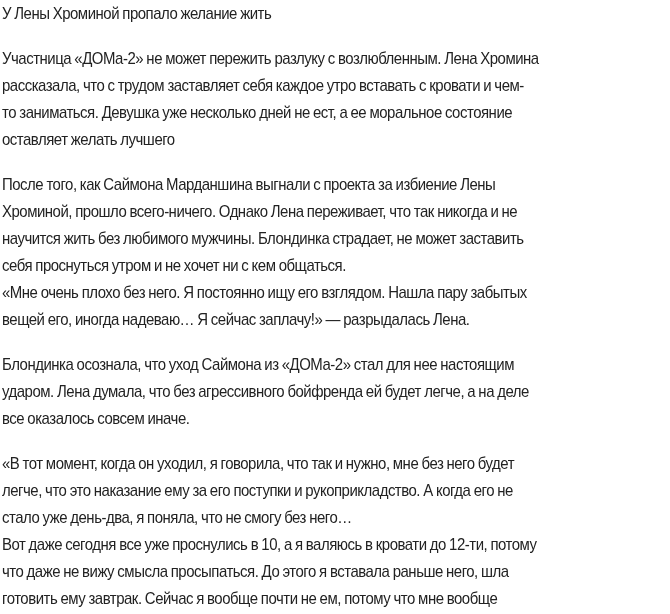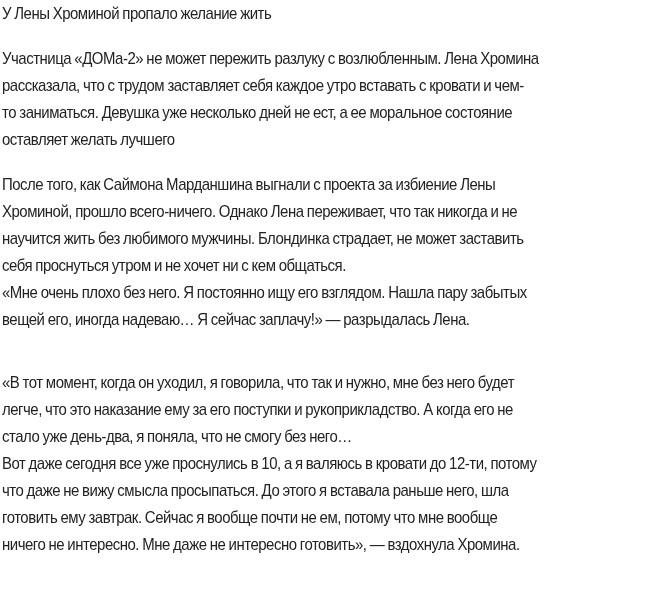--- a/index.html
+++ b/index.html
@@ -36,20 +36,25 @@
   <div>
     <div class="line">После того, как Саймона Марданшина выгнали с проекта за избиение Лены</div>
     <div class="line">Хроминой, прошло всего-ничего. Однако Лена переживает, что так никогда и не</div>
     <div class="line">научится жить без любимого мужчины. Блондинка страдает, не может заставить</div>
     <div class="line">себя проснуться утром и не хочет ни с кем общаться.</div>
     <div class="line">«Мне очень плохо без него. Я постоянно ищу его взглядом. Нашла пару забытых</div>
     <div class="line">вещей его, иногда надеваю… Я сейчас заплачу!» — разрыдалась Лена.</div>
   </div>
   <div class="gap"></div>
 
+  <div>
+    <div class="line">Блондинка осознала, что уход Саймона из «ДОМа-2» стал для нее настоящим</div>
+    <div class="line">ударом. Лена думала, что без агрессивного бойфренда ей будет легче, а на деле</div>
+    <div class="line">все оказалось совсем иначе.</div>
+  </div>
   <div class="gap"></div>
 
   <div>
     <div class="line">«В тот момент, когда он уходил, я говорила, что так и нужно, мне без него будет</div>
     <div class="line">легче, что это наказание ему за его поступки и рукоприкладство. А когда его не</div>
     <div class="line">стало уже день-два, я поняла, что не смогу без него…</div>
     <div class="line">Вот даже сегодня все уже проснулись в 10, а я валяюсь в кровати до 12-ти, потому</div>
     <div class="line">что даже не вижу смысла просыпаться. До этого я вставала раньше него, шла</div>
     <div class="line">готовить ему завтрак. Сейчас я вообще почти не ем, потому что мне вообще</div>
     <div class="line">ничего не интересно. Мне даже не интересно готовить», — вздохнула Хромина.</div>

